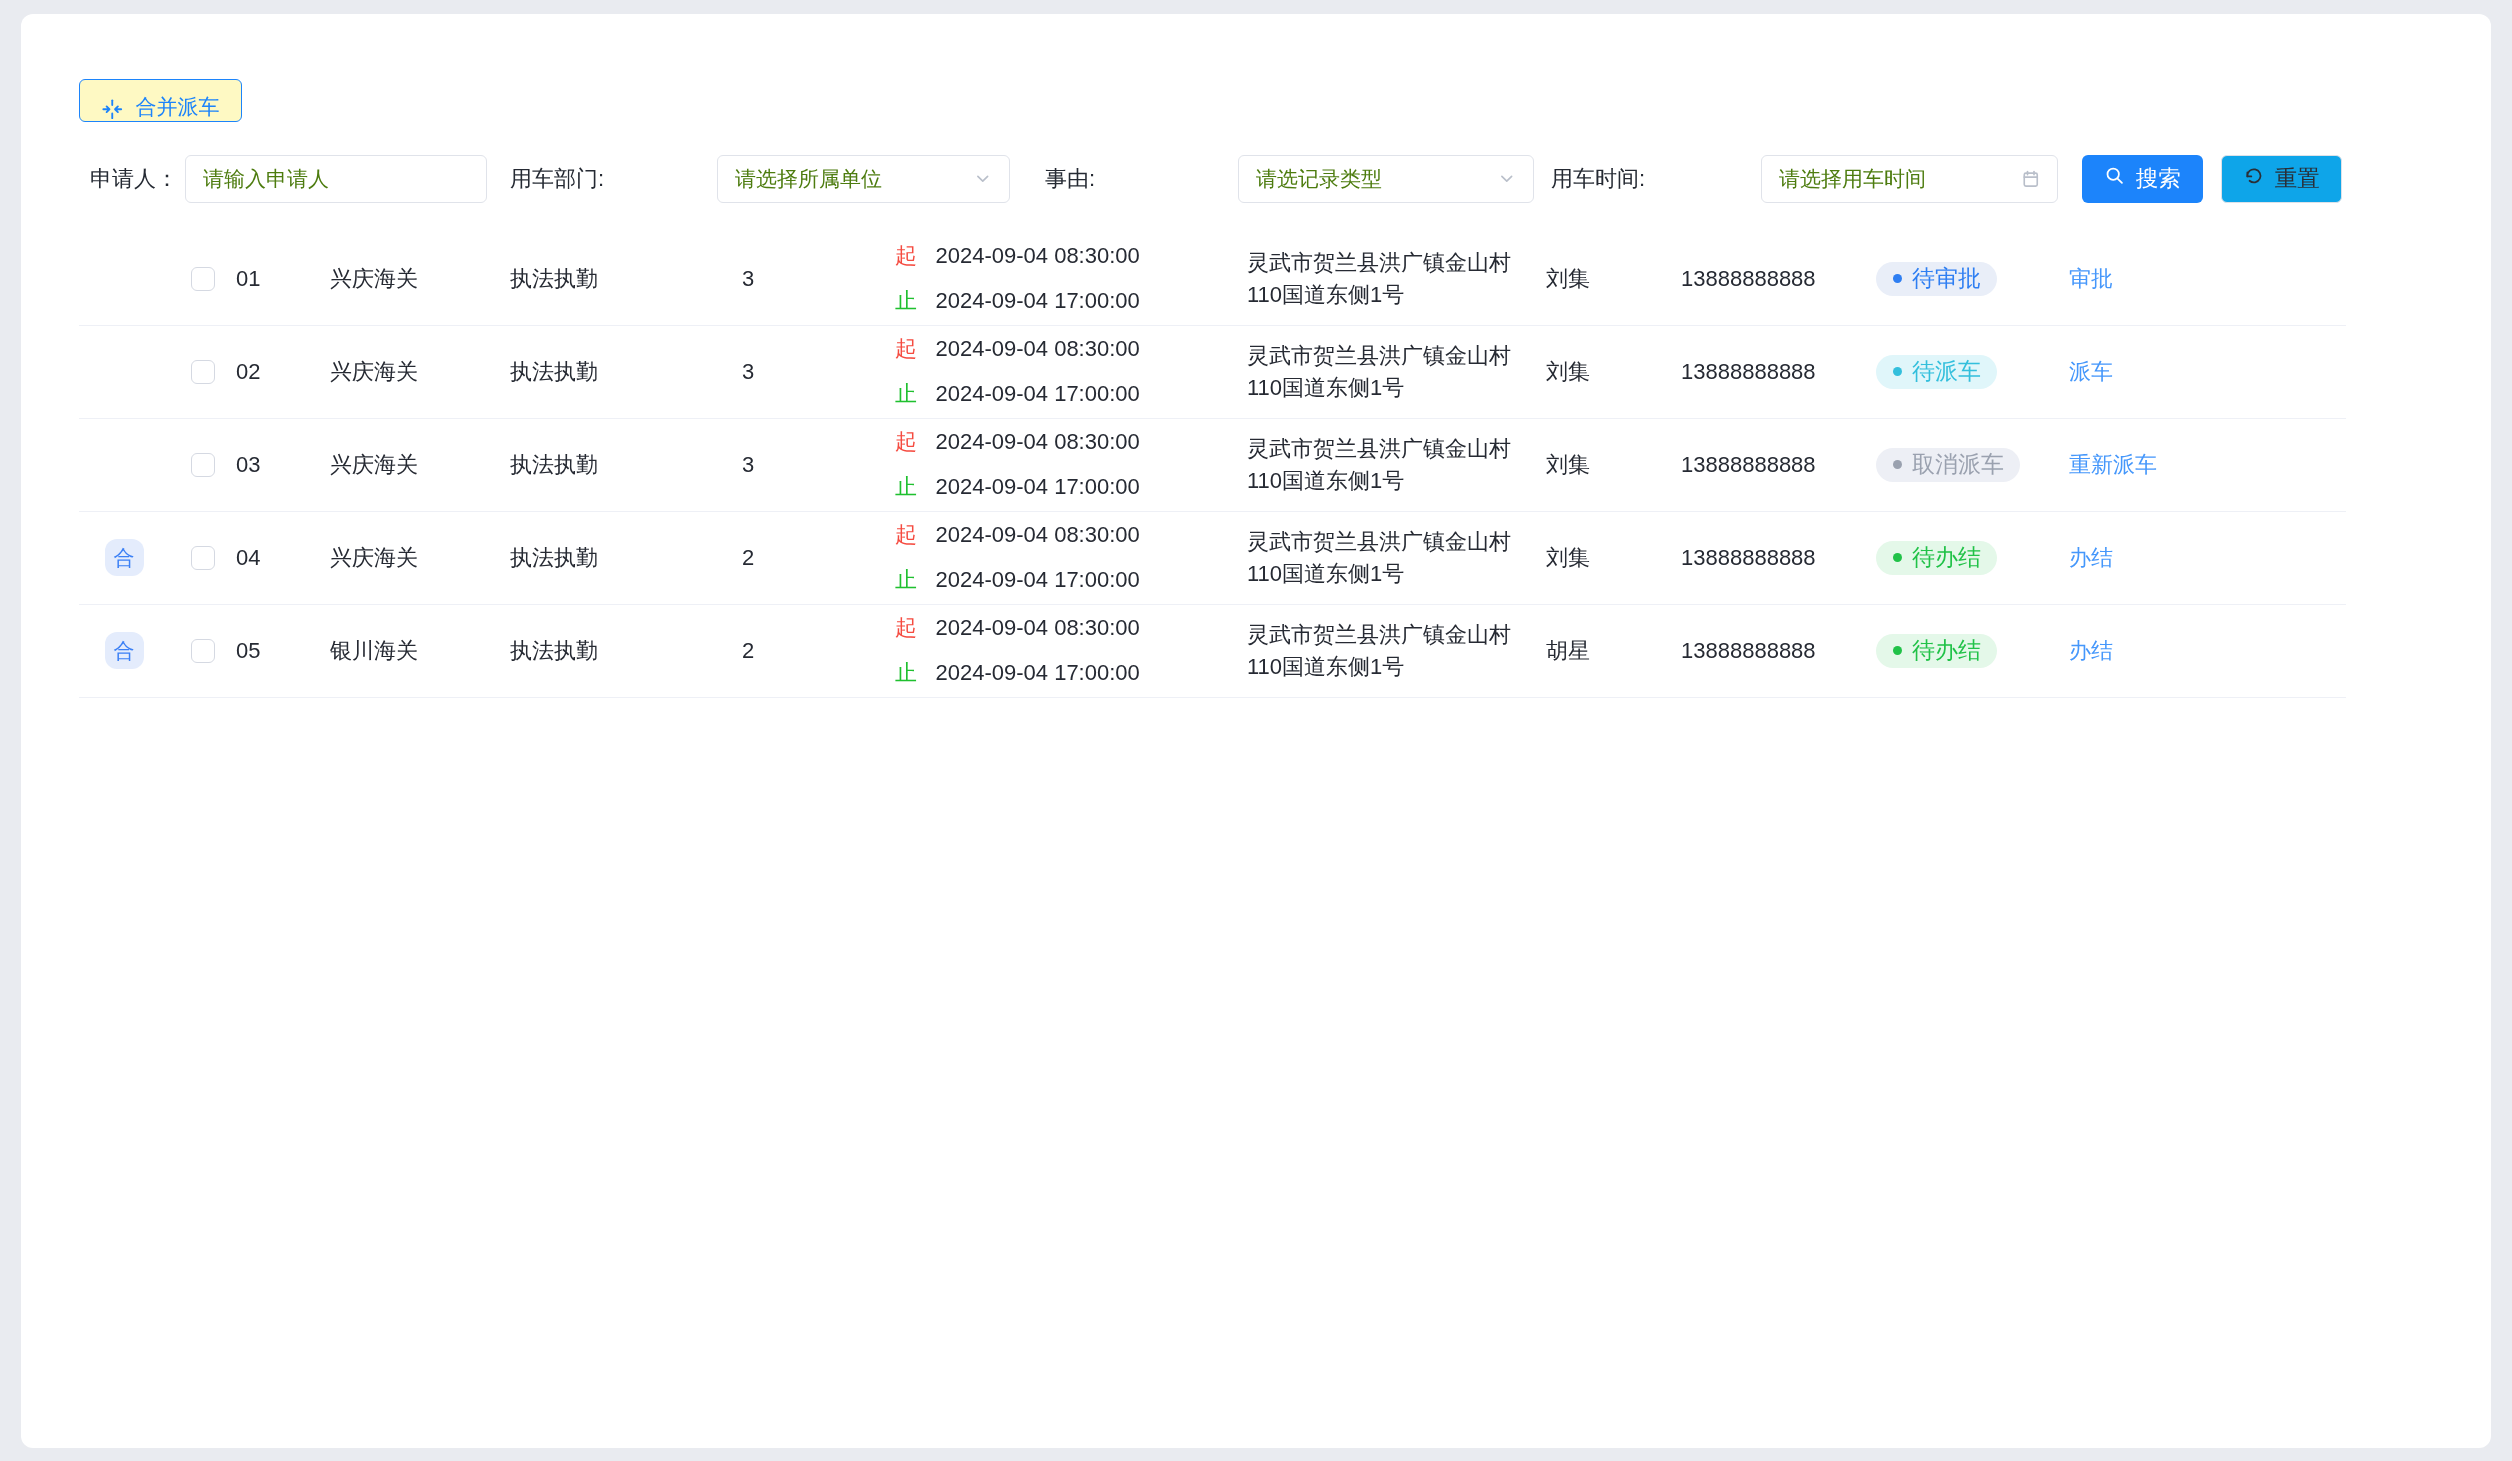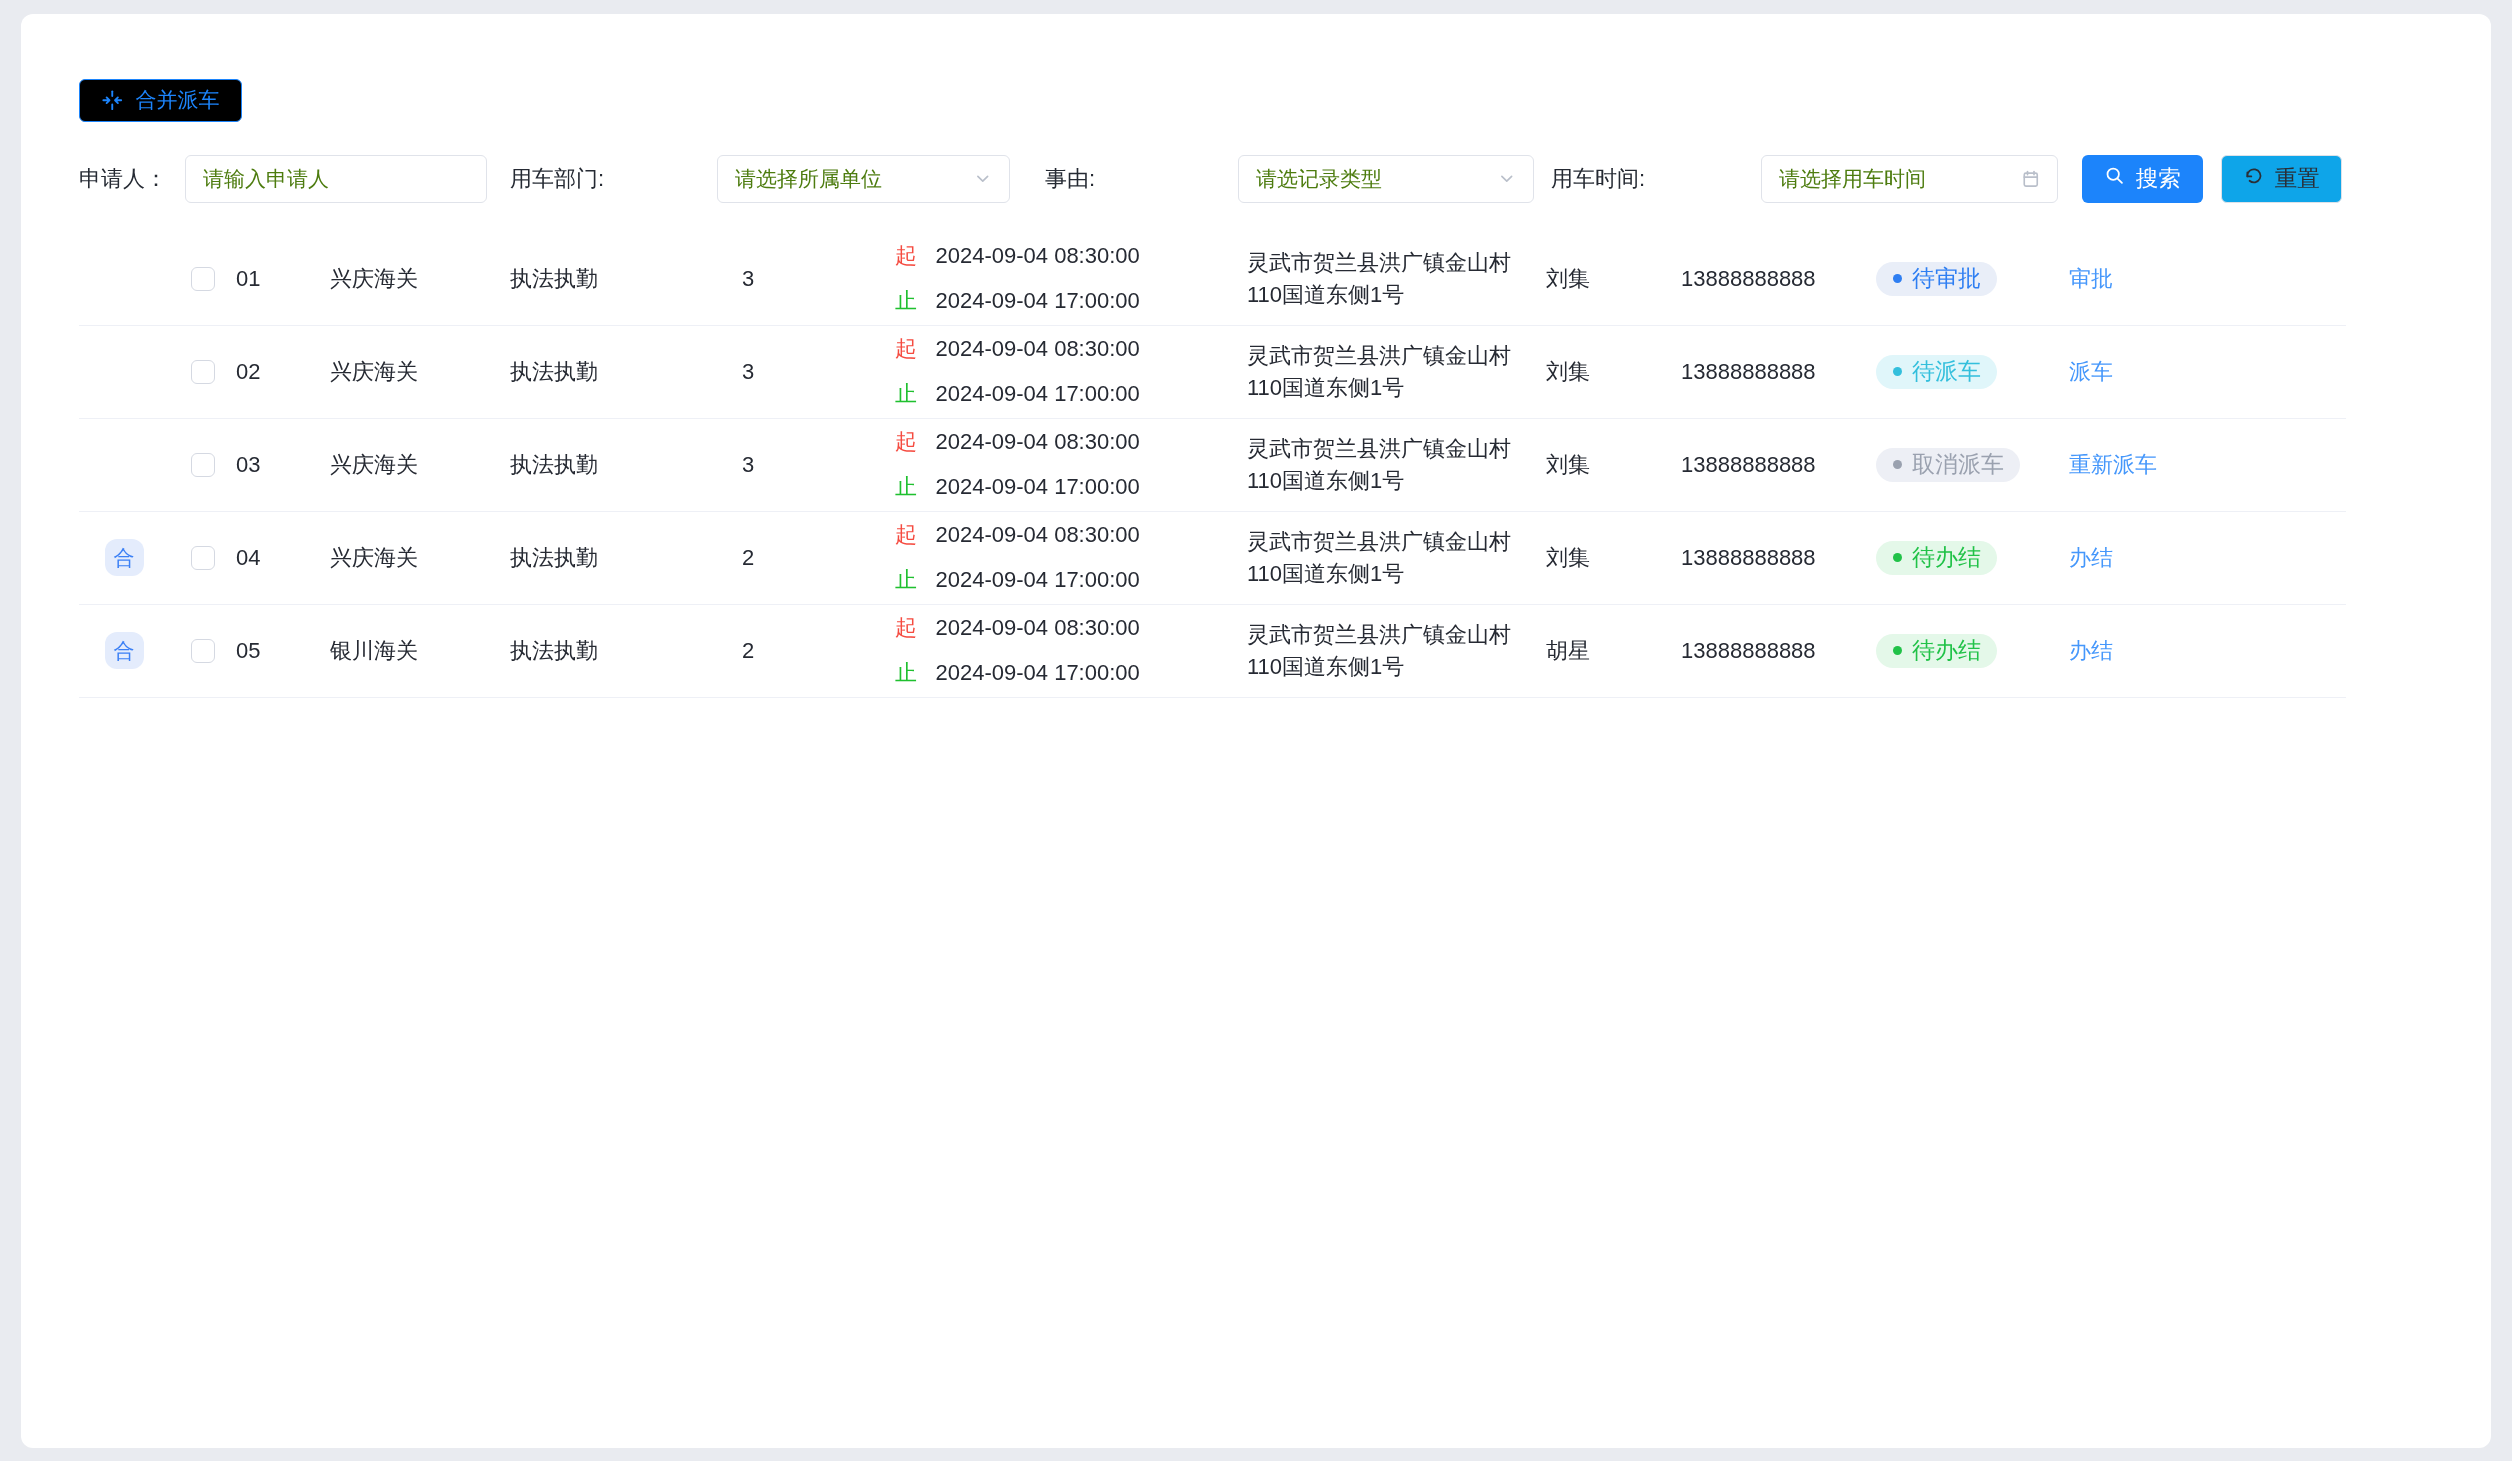--- a/index.html
+++ b/index.html
@@ -5,22 +5,22 @@
   * { margin:0; padding:0; box-sizing:border-box; }
   html,body { width:2512px; height:1461px; overflow:hidden; }
   body { font-family:"Liberation Sans","DejaVu Sans",sans-serif; background:#e9ebf0; }
 
   .page { position:relative; width:2512px; height:1461px; background:#e9ebf0; }
   .card { position:absolute; left:21px; top:13.5px; right:21px; bottom:12.7px;
           background:#ffffff; border-radius:12px; }
 
   
   .merge-btn { position:absolute; left:58px; top:65px; height:43px;
-               display:inline-flex; align-items:center; gap:12px; padding:0 21px;
-               background:#000000; border:1.5px solid #1c84fb; border-radius:6px;
+               display:inline-flex; align-items:flex-end; gap:12px; padding:0 21px;
+               background:#fef9c3; border:1.5px solid #1c84fb; border-radius:6px;
                color:#1c84fb; font-size:21px; cursor:pointer; }
   .merge-btn svg { display:block; }
 
   
   .filters { position:absolute; left:58px; top:141px; height:48px; right:58px; }
   .flabel { position:absolute; top:0; height:48px; line-height:48px;
             font-size:22px; color:#252a33; font-weight:500; white-space:nowrap; }
   .fbox { position:absolute; top:0; height:48px; border:1.5px solid #e0e3ea; border-radius:6px;
           background:#fff; display:flex; align-items:center; padding:0 17px;
           font-size:21px; color:#4d7c0f; }
@@ -80,21 +80,21 @@
           <line x1="12" y1="2.5" x2="12" y2="7.5"></line>
           <line x1="12" y1="16.5" x2="12" y2="21.5"></line>
           <path d="M2.5 12 H8.5 M6 9 L9 12 L6 15"></path>
           <path d="M21.5 12 H15.5 M18 9 L15 12 L18 15"></path>
         </svg>
       </span>
       <span>合并派车</span>
     </button>
 
     <div class="filters">
-      <span class="flabel" style="left:0">申请人：</span>
+      <span class="flabel" style="left:11px">申请人：</span>
       <div class="fbox" style="left:106px;width:302px">
         <span class="ph">请输入申请人</span>
       </div>
 
       <span class="flabel" style="left:431px">用车部门:</span>
       <div class="fbox" style="left:638px;width:293px">
         <span class="ph">请选择所属单位</span>
         <span>
           <svg width="19.5" height="19.5" viewBox="0 0 24 24" fill="none" stroke="#b9bfca" stroke-width="2" stroke-linecap="round" stroke-linejoin="round">
               <polyline points="6,9 12,15 18,9"></polyline>

